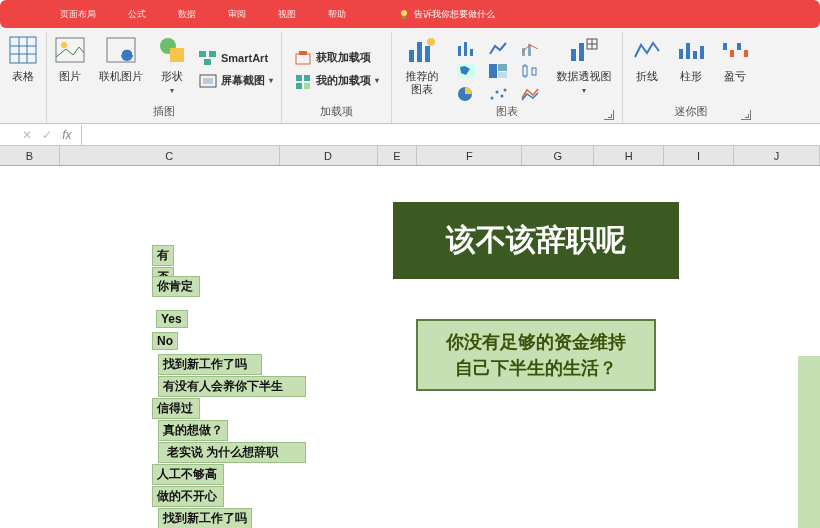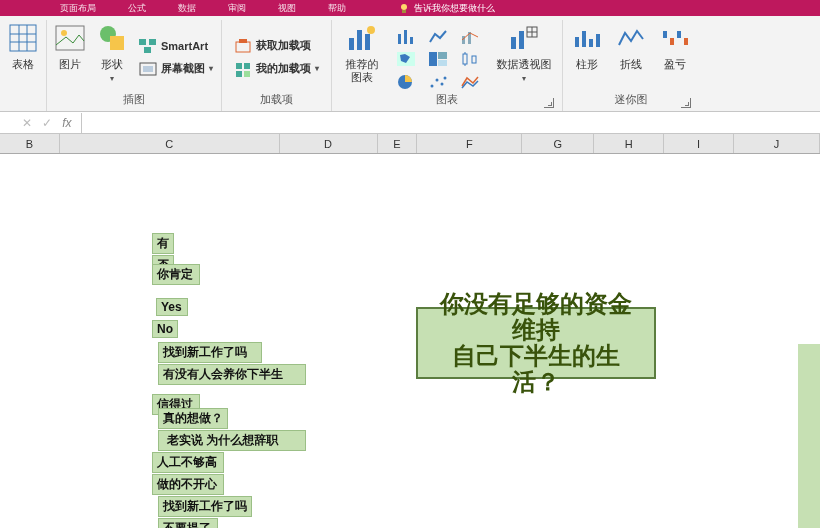--- a/index.html
+++ b/index.html
@@ -1,18 +1,18 @@
 <!DOCTYPE html>
 <html><head>
 <meta charset="utf-8">
 <style>
   * { box-sizing: border-box; margin: 0; padding: 0; }
   body { font-family: "Microsoft YaHei", sans-serif; width: 820px; height: 528px; overflow: hidden; background: #fff; font-size: 12px; color: #333; }
   
-  .titlebar { height: 16px; background: #be185d; display: flex; align-items: center; padding: 0 60px; gap: 32px; color: #fff; font-size: 9px; overflow: hidden; }
+  .titlebar { height: 28px; background: #ef4444; display: flex; align-items: center; padding: 0 60px; gap: 32px; color: #fff; font-size: 9px; overflow: hidden; border-radius: 6px; }
   .titlebar .tab { opacity: .85; }
   .titlebar .lamp { display: flex; align-items: center; gap: 4px; margin-left: 20px; }
   
   .ribbon { height: 96px; background: #f3f3f3; border-bottom: 1px solid #c6c6c6; display: flex; padding-top: 4px; }
   .group { border-right: 1px solid #d8d8d8; display: flex; flex-direction: column; justify-content: space-between; padding: 2px 6px 2px 6px; }
   .group-items { display: flex; align-items: flex-start; gap: 8px; height: 70px; }
   .group-label { text-align: center; font-size: 11px; color: #555; padding-bottom: 2px; position: relative; }
   .group .g-corner { position: absolute; right: 2px; bottom: 1px; width: 10px; height: 10px; border: 1px solid #777; border-top: none; border-left: none; }
   .g-corner::after { content: ""; position: absolute; right: 1px; bottom: 1px; width: 3px; height: 3px; border-right: 1px solid #777; border-bottom: 1px solid #777; }
   
@@ -36,21 +36,21 @@
   
   .colheads { height: 20px; display: flex; background: #e6e6e6; border-bottom: 1px solid #aaa; font-size: 11px; color: #333; }
   .colheads .spacer { width: 0px; }
   .colheads .ch { border-right: 1px solid #c6c6c6; display: flex; align-items: center; justify-content: center; }
   
   .sheet { position: relative; height: 380px; background: #fff; overflow: hidden; }
   
   .cell { position: absolute; background: #c6e0b3; border: 1px solid #9bbf86; font-size: 12px; color: #111; padding: 1px 4px; white-space: nowrap; font-weight: 600; }
   
   .titleblock { position: absolute; background: #3a5a21; color: #fff; display: flex; align-items: center; justify-content: center; font-size: 30px; font-weight: 700; }
-  .qbox { position: absolute; background: #c6e0b3; border: 2px solid #5b7d3f; color: #39530b; font-size: 24px; font-weight: 700; display: flex; align-items: center; justify-content: center; text-align: center; line-height: 26px; padding: 8px 16px; }
+  .qbox { position: absolute; background: #c6e0b3; border: 2px solid #5b7d3f; color: #39530b; font-size: 18px; font-weight: 700; display: flex; align-items: center; justify-content: center; text-align: center; line-height: 26px; padding: 8px 16px; }
   .sideblock { position: absolute; right: 0; background: #c6e0b3; }
   
   svg { display: block; }
 </style>
 </head>
 <body>
 
 <div class="titlebar">
   <span class="tab">页面布局</span>
   <span class="tab">公式</span>
@@ -91,20 +91,30 @@
     <div class="group-items">
       <div class="big-btn" style="width:34px">
         <span class="icon">
           <svg width="30" height="26">
               <rect x="1" y="1" width="28" height="24" fill="none" stroke="#787878"></rect>
               <circle cx="9" cy="8" r="3" fill="#f6c54a"></circle>
               <polyline points="1,20 11,12 18,18 24,10 29,16" fill="none" stroke="#3a8b3a"></polyline>
             </svg>
         </span>
         <span class="lbl">图片</span>
+      </div>
+      <div class="big-btn" style="width:52px">
+        <span class="icon">
+          <svg width="30" height="26">
+              <rect x="1" y="1" width="28" height="24" fill="none" stroke="#787878"></rect>
+              <circle cx="21" cy="18" r="6" fill="#3a7abf"></circle>
+              <path d="M15 18 a6 6 0 0 1 12 0" fill="none" stroke="#fff"></path>
+            </svg>
+        </span>
+        <span class="lbl">联机图片</span>
       </div>
       <div class="big-btn" style="width:34px">
         <span class="icon">
           <svg width="28" height="28">
               <circle cx="10" cy="10" r="8" fill="#6bbf6b"></circle>
               <rect x="12" y="12" width="14" height="14" fill="#f6c54a"></rect>
             </svg>
         </span>
         <span class="lbl"><span>形状</span><br><span class="drop-arrow">▾</span></span>
       </div>
@@ -254,35 +264,35 @@
     </div>
     <div class="group-label"><span>图表</span><span class="g-corner"></span></div>
   </div>
 
 
   <div class="group" style="border-right:none">
     <div class="group-items">
       <div class="big-btn" style="width:36px">
         <span class="icon">
             <svg width="28" height="22">
+              <polyline points="2,18 8,6 14,14 20,4 26,12" fill="none" stroke="#3a7abf" stroke-width="2"></polyline>
+            </svg>
+          </span>
+        <span class="lbl">折线</span>
+      </div>
+      <div class="big-btn" style="width:36px">
+        <span class="icon">
+            <svg width="28" height="22">
               <rect x="2" y="10" width="4" height="10" fill="#3a7abf"></rect>
               <rect x="9" y="4" width="4" height="16" fill="#3a7abf"></rect>
               <rect x="16" y="12" width="4" height="8" fill="#3a7abf"></rect>
               <rect x="23" y="7" width="4" height="13" fill="#3a7abf"></rect>
             </svg>
           </span>
         <span class="lbl">柱形</span>
-      </div>
-      <div class="big-btn" style="width:36px">
-        <span class="icon">
-            <svg width="28" height="22">
-              <polyline points="2,18 8,6 14,14 20,4 26,12" fill="none" stroke="#3a7abf" stroke-width="2"></polyline>
-            </svg>
-          </span>
-        <span class="lbl">折线</span>
       </div>
       <div class="big-btn" style="width:36px">
         <span class="icon">
             <svg width="28" height="22">
               <rect x="2" y="4" width="4" height="7" fill="#3a7abf"></rect>
               <rect x="9" y="11" width="4" height="7" fill="#d63"></rect>
               <rect x="16" y="4" width="4" height="7" fill="#3a7abf"></rect>
               <rect x="23" y="11" width="4" height="7" fill="#d63"></rect>
             </svg>
           </span>
@@ -318,25 +328,28 @@
 
 <div class="sheet">
   <div id="cells-container">
       <div class="cell" style="left: 152px; top: 79px; min-width: 22px;">有</div>
       <div class="cell" style="left: 152px; top: 101px; min-width: 22px;">否</div>
       <div class="cell" style="left: 152px; top: 110px; min-width: 48px;">你肯定</div>
       <div class="cell" style="left: 156px; top: 144px; min-width: 32px;">Yes</div>
       <div class="cell" style="left: 152px; top: 166px; min-width: 24px;">No</div>
       <div class="cell" style="left: 158px; top: 188px; min-width: 104px;">找到新工作了吗</div>
       <div class="cell" style="left: 158px; top: 210px; min-width: 148px;">有没有人会养你下半生</div>
-      <div class="cell" style="left: 152px; top: 240px; min-width: 48px;">信得过</div>
+      <div class="cell" style="left: 152px; top: 232px; min-width: 48px;">信得过</div>
       <div class="cell" style="left: 158px; top: 254px; min-width: 60px;">真的想做？</div>
       <div class="cell" style="left: 158px; top: 276px; min-width: 148px; padding-left: 8px;">老实说   为什么想辞职</div>
       <div class="cell" style="left: 152px; top: 298px; min-width: 72px;">人工不够高</div>
       <div class="cell" style="left: 152px; top: 320px; min-width: 72px;">做的不开心</div>
       <div class="cell" style="left: 158px; top: 342px; min-width: 88px;">找到新工作了吗</div>
       <div class="cell" style="left: 158px; top: 364px; min-width: 60px;">不要提了</div>
     </div>
+  <div class="titleblock" style="left:393px; top:36px; width:286px; height:77px;">
+      <span>该不该辞职呢</span>
+    </div>
   <div class="qbox" style="left:416px; top:153px; width:240px; height:72px; white-space:pre-line;"><span>你没有足够的资金维持
 自己下半生的生活？</span></div>
   <div class="sideblock" style="top:190px; width:22px; height:190px;"></div>
 
 </div>
 
 </body></html>

